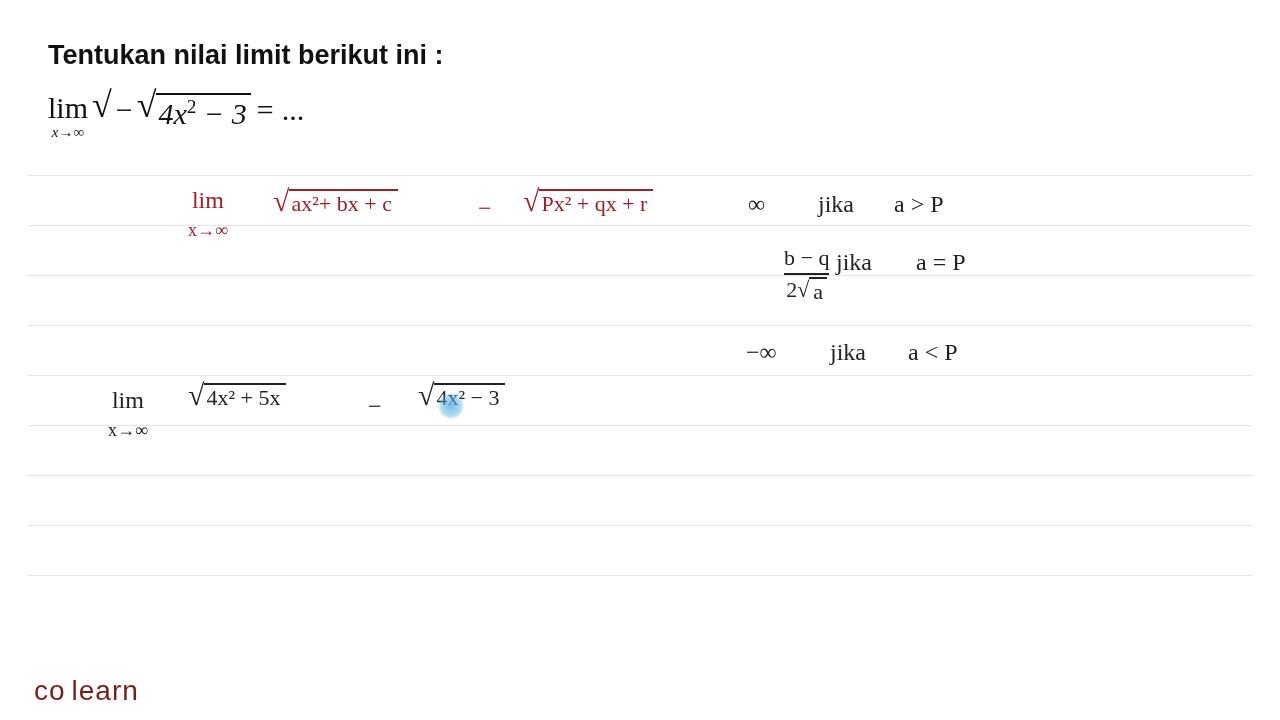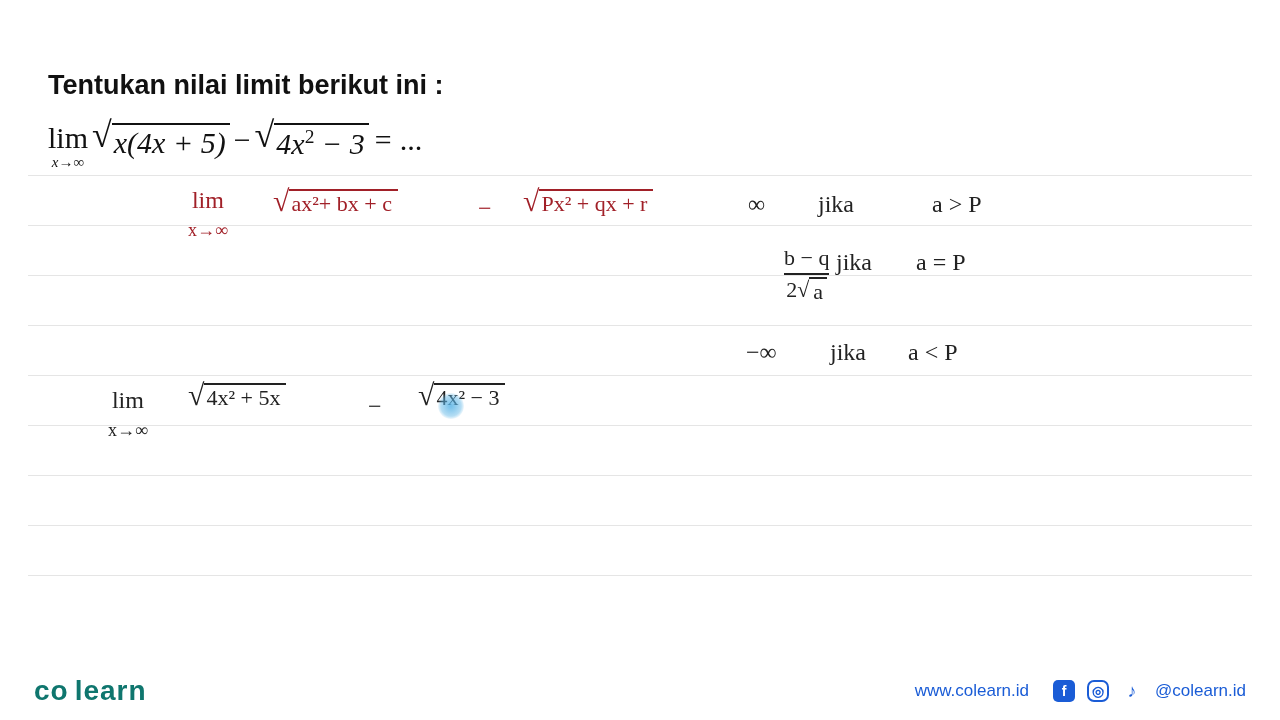--- a/index.html
+++ b/index.html
@@ -6,21 +6,20 @@
   body {
     width: 1280px;
     height: 720px;
     background: #fff;
     font-family: Arial, Helvetica, sans-serif;
     position: relative;
     overflow: hidden;
   }
   .content {
     padding: 40px 36px 0 48px;
-    margin-top: 30px;
   }
   .title {
     font-size: 27px;
     font-weight: 700;
     color: #111;
     margin-bottom: 22px;
   }
   .problem {
     font-family: 'Times New Roman', Times, serif;
     font-size: 30px;
@@ -78,42 +77,41 @@
   
   .footer {
     position: absolute;
     left: 0; right: 0; bottom: 0;
     height: 58px;
     display: flex;
     align-items: center;
     justify-content: space-between;
     padding: 0 34px;
   }
-  .logo { font-size: 28px; font-weight: 700; color: #0f766e; letter-spacing: 1px; }
+  .logo { font-size: 28px; font-weight: 400; color: #7f1d1d; letter-spacing: 1px; }
   .logo .gap { display:inline-block; width: 6px; }
   .foot-right { display:flex; align-items:center; gap: 12px; color:#1a5cd6; font-size: 17px; }
   .url { color:#1a5cd6; font-weight: 500; margin-right: 12px; }
   .icon { width: 22px; height: 22px; border-radius: 5px; background:#1a5cd6; color:#fff; display:flex; align-items:center; justify-content:center; font-size:14px; font-weight:700; }
   .icon.ig { background:#fff; border:2px solid #1a5cd6; color:#1a5cd6; border-radius:7px; }
   .icon.tk { background:#fff; color:#1a5cd6; font-size:18px; border:none; }
   .handle { color:#1a5cd6; font-weight:500; }
 </style>
 </head>
 <body>
 
 <div class="content">
   <div class="title">Tentukan nilai limit berikut ini :</div>
   <div class="problem">
     <span class="lim-block">
       <span class="lim-top">lim</span>
       <span class="lim-bot">x→∞</span>
     </span>
     <span class="sqrt">
       <span class="radical">√</span>
-      <span class="vinculum">x(4x + 5)</span>
     </span>
     <span> − </span>
     <span class="sqrt">
       <span class="radical">√</span>
       <span class="vinculum">
         <span>4x</span><span class="sup">2</span><span> − 3</span>
       </span>
     </span>
     <span class="tail"> = ...</span>
   </div>
@@ -145,21 +143,21 @@
   <div class="hand red med" style="left:450px; top:20px;">−</div>
   <div class="hand red" style="left:495px; top:14px;">
     <span class="sqrt-h">
         <span class="rad">√</span>
         <span class="bar">Px² + qx + r</span>
       </span>
   </div>
 
   <div class="hand med" style="left:720px; top:16px;">∞</div>
   <div class="hand med" style="left:790px; top:16px;">jika</div>
-  <div class="hand med" style="left:904px; top:16px;">a &gt; P</div>
+  <div class="hand med" style="left:866px; top:16px;">a &gt; P</div>
 
   <div class="hand" style="left:756px; top:70px;">
     <span class="frac">
       <span class="fn">b − q</span>
       <span class="fl"></span>
       <span class="fd">
         <span>2</span>
         <span class="rad2">√</span>
           <span class="bar2">a</span>
       </span>
@@ -191,20 +189,13 @@
         <span class="bar" style="border-color:#222;">4x² − 3</span>
       </span>
   </div>
   <div class="highlight" style="left:410px; top:218px;"></div>
 </div>
 
 <div class="footer">
   <div class="logo">
     <span>co</span><span class="gap"></span><span>learn</span>
   </div>
-  <div class="foot-right">
-    <span class="url">www.colearn.id</span>
-    <span class="icon">f</span>
-    <span class="icon ig">◎</span>
-    <span class="icon tk">♪</span>
-    <span class="handle">@colearn.id</span>
-  </div>
 </div>
 
 </body></html>

